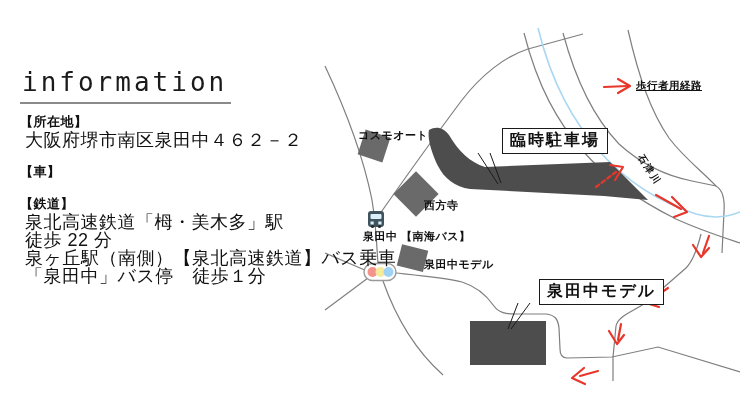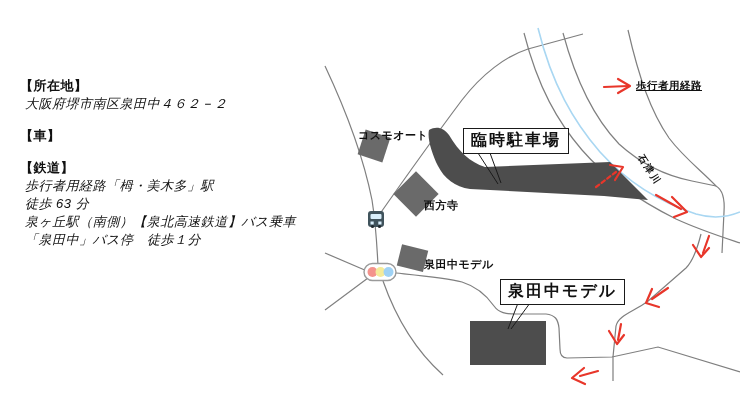--- a/index.html
+++ b/index.html
@@ -5,32 +5,32 @@
   html,body{margin:0;padding:0;background:#ffffff;}
   #stage{position:relative;width:740px;height:404px;background:#ffffff;overflow:hidden;
          font-family:"Liberation Sans", sans-serif;color:#111;}
   
   #info-panel{position:absolute;left:20px;top:68px;width:300px;}
   #page-title{display:inline-block;font-family:"DejaVu Sans Mono", monospace;
       font-size:26px;letter-spacing:3px;color:#1a1a1a;
       padding:0 4px 5px 2px;border-bottom:2px solid #8a8a8a;line-height:1.1;}
   .info-section{margin-top:14px;}
   .info-heading{font-size:13px;font-weight:bold;letter-spacing:.5px;line-height:18px;}
-  .info-line{font-size:13px;line-height:18px;letter-spacing:.5px;padding-left:5px;white-space:nowrap;font-style:italic;}
+  .info-line{font-size:18px;line-height:18px;letter-spacing:.5px;padding-left:5px;white-space:nowrap;}
   
   #map{position:absolute;left:0;top:0;width:740px;height:404px;}
   .road{fill:none;stroke:var(--road,#7f7f7f);stroke-width:1.2;}
   .riverline{fill:none;stroke:var(--river,#a9d7f2);stroke-width:1.6;}
   .bld{fill:var(--building,#6a6a6a);stroke:none;}
   .darkarea{fill:var(--dark_area,#4d4d4d);stroke:none;}
   .arr{fill:none;stroke:var(--arrow,#e8362a);stroke-width:2.2;stroke-linecap:round;stroke-linejoin:round;}
   .ptr{fill:none;stroke:#1a1a1a;stroke-width:1;}
   .map-label{position:absolute;font-size:11px;font-weight:600;color:#111;white-space:nowrap;letter-spacing:.5px;}
   .map-box{position:absolute;font-size:16px;font-weight:600;letter-spacing:2px;color:#111;
-      background:#fff;border:1.5px solid #1a1a1a;padding:1px 7px 2px 7px;white-space:nowrap;}
+      background:#fff;border:1.5px solid #1a1a1a;padding:1px 7px 2px 7px;white-space:nowrap;margin-left:39px;}
   #river-label{transform:rotate(57deg);transform-origin:left top;font-size:9.5px;letter-spacing:2px;}
   #ped-route-label{font-size:10.5px;}
 </style>
 </head>
 <body>
 
 <div id="stage" style="--building: #6a6a6a; --dark_area: #4d4d4d; --road: #7f7f7f; --river: #a9d7f2; --arrow: #e8362a;">
 
   <svg id="map" viewBox="0 0 740 404" xmlns="http://www.w3.org/2000/svg">
 
@@ -107,38 +107,40 @@
       <rect x="364" y="263.5" width="32" height="17" rx="8.5" fill="#ffffff" stroke="#9a9a9a" stroke-width="1.4"></rect>
       <circle cx="372.5" cy="272" r="5" fill="#f4938c"></circle>
       <circle cx="380.5" cy="272" r="5" fill="#f5eb9a"></circle>
       <circle cx="388.5" cy="272" r="5" fill="#9fd2f5"></circle>
     </g>
   </svg>
 
   <div class="map-label" id="cosmo-label" style="left:358px;top:128px;">コスモオート</div>
   <div class="map-box" style="left:463px;top:128px;">臨時駐車場</div>
   <div class="map-label" style="left:424px;top:198px;text-align:right;">西方寺</div>
+  <div class="map-label" style="left:363px;top:229px;">泉田中 【南海バス】</div>
   <div class="map-label" style="left:424px;top:257px;">泉田中モデル</div>
   <div class="map-box" style="left:500px;top:279px;text-align:right;">泉田中モデル</div>
   <div class="map-label" id="river-label" style="left:645px;top:152px;">石津川</div>
   <div class="map-label" id="ped-route-label" style="left:636px;top:79px;text-decoration:underline;">歩行者用経路</div>
 
   <div id="info-panel">
+    <div id="page-title">information</div>
 
     <div class="info-section" style="margin-top:9px;">
       <div class="info-heading">【所在地】</div>
       <div class="info-line">大阪府堺市南区泉田中４６２－２</div>
     </div>
 
     <div class="info-section">
       <div class="info-heading">【車】</div>
     </div>
 
     <div class="info-section">
       <div class="info-heading">【鉄道】</div>
-      <div class="info-line">歩行者用経路「栂・美木多」駅</div>
-      <div class="info-line">徒歩 63 分</div>
+      <div class="info-line">泉北高速鉄道「栂・美木多」駅</div>
+      <div class="info-line">徒歩 22 分</div>
       <div class="info-line">泉ヶ丘駅（南側）【泉北高速鉄道】バス乗車</div>
       <div class="info-line">「泉田中」バス停　徒歩１分</div>
     </div>
   </div>
 
 </div>
 
 </body></html>

